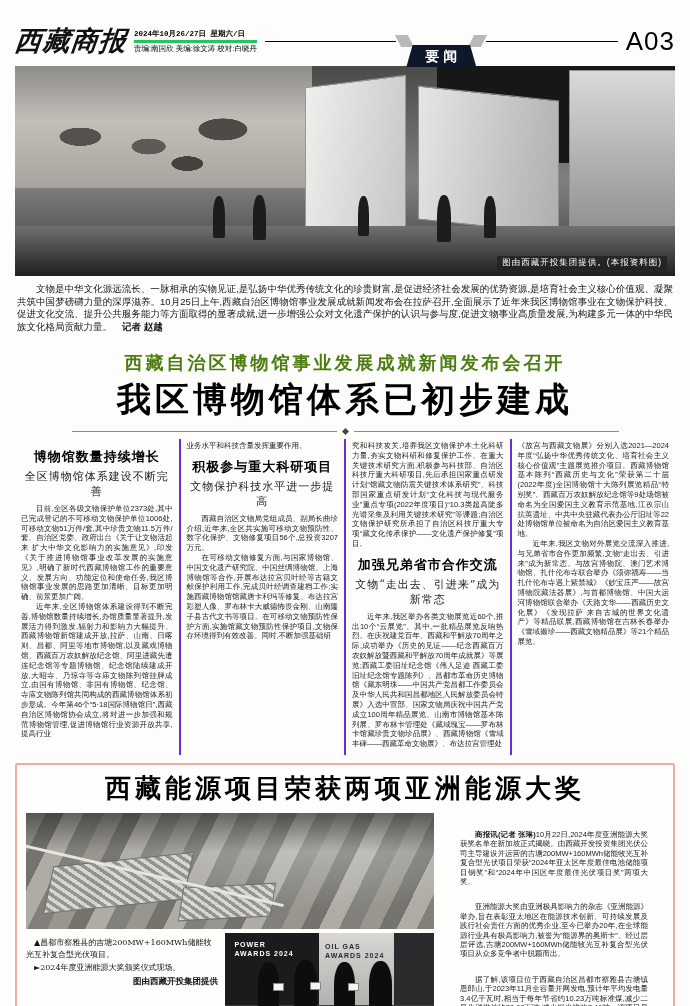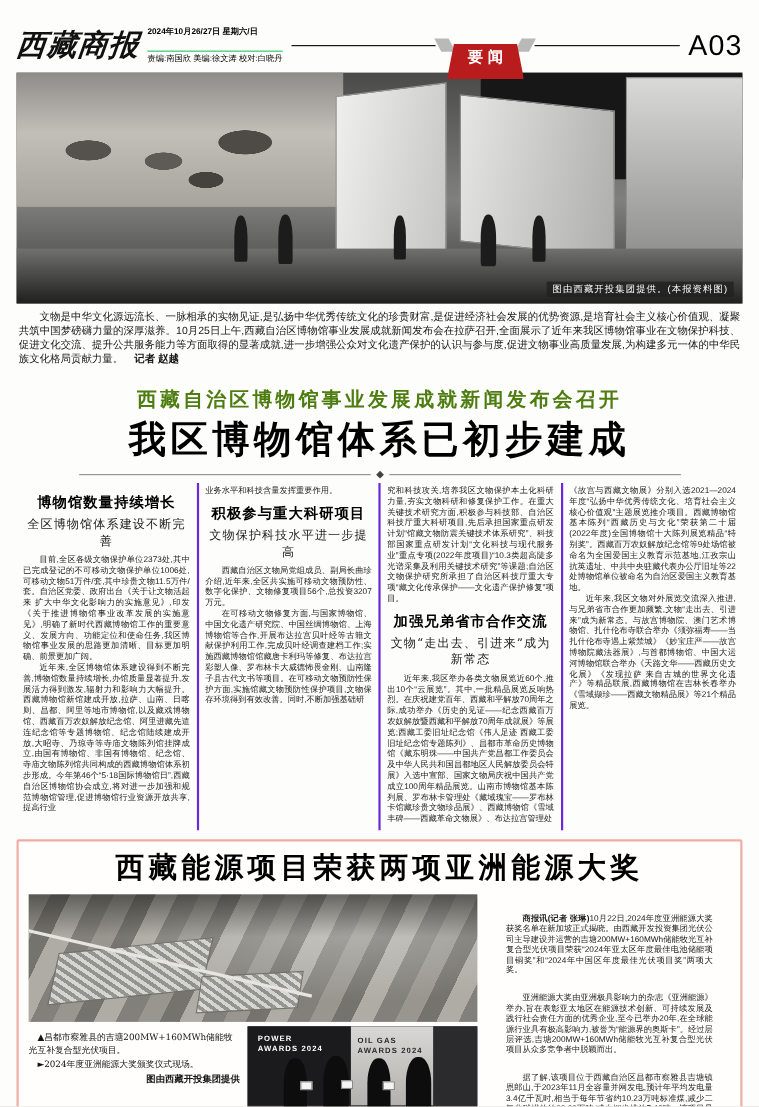--- a/index.html
+++ b/index.html
@@ -4,30 +4,30 @@
 <style>
   html,body{margin:0;padding:0;background:#dcdad6;}
   .page{position:relative;width:690px;height:1006px;margin:0 auto;background:#fdfdfc;
         box-sizing:border-box;padding:0 15px;overflow:hidden;
         font-family:"Liberation Sans",sans-serif;color:#111;}
   
   .masthead{display:flex;align-items:center;padding-top:22px;height:38px;}
   .logo{font-family:"DejaVu Serif",serif;font-size:27px;font-weight:bold;font-style:italic;
         transform:skewX(-6deg);letter-spacing:1px;white-space:nowrap;margin-right:7px;}
   .pub-info{font-size:7.5px;line-height:10px;white-space:nowrap;color:#000;}
-  .pub-info .date-line{border-bottom:1px solid #22c55e;padding-bottom:12px;font-weight:bold;}
+  .pub-info .date-line{border-bottom:3px solid #22c55e;padding-bottom:1px;font-weight:bold;font-family:Liberation Mono, monospace;}
   .pub-info .editors-line{padding-top:1px;}
   .rule-wrap{flex:1;display:flex;align-items:center;margin:0 8px;}
   .hline{flex:1;height:1px;background:#000;}
   .section-badge{display:flex;align-items:center;margin:0 2px;}
   .wing{width:13px;height:12px;background:#b9b9b7;}
   .wing.left{transform:skewX(28deg);margin-right:-5px;}
   .wing.right{transform:skewX(-28deg);margin-left:-5px;}
-  .badge-core{position:relative;z-index:2;background:#b91c1c;color:#fff;font-size:14px;
-        font-weight:bold;letter-spacing:4px;padding:3px 15px 11px 19px;
+  .badge-core{position:relative;z-index:2;background:#0f172a;color:#fff;font-size:14px;
+        font-weight:bold;letter-spacing:4px;padding:3px 15px 1px 19px;
         clip-path:polygon(9% 0,91% 0,100% 100%,0 100%);margin-top:30px;}
   .page-no{font-size:26px;letter-spacing:1px;color:#000;}
   
   .museum-photo{position:relative;height:210px;margin-top:6px;overflow:hidden;
         background:linear-gradient(180deg,#4a4a48 0%,#80807e 55%,#3a3a38 100%);}
   .mp-mural{position:absolute;left:0;top:0;width:45%;height:58%;
         background:
          radial-gradient(ellipse 34px 15px at 22% 58%,#55524e 0 60%,transparent 62%),
          radial-gradient(ellipse 28px 13px at 45% 66%,#5e5b56 0 60%,transparent 62%),
          radial-gradient(ellipse 40px 18px at 70% 52%,#4e4b47 0 60%,transparent 62%),

